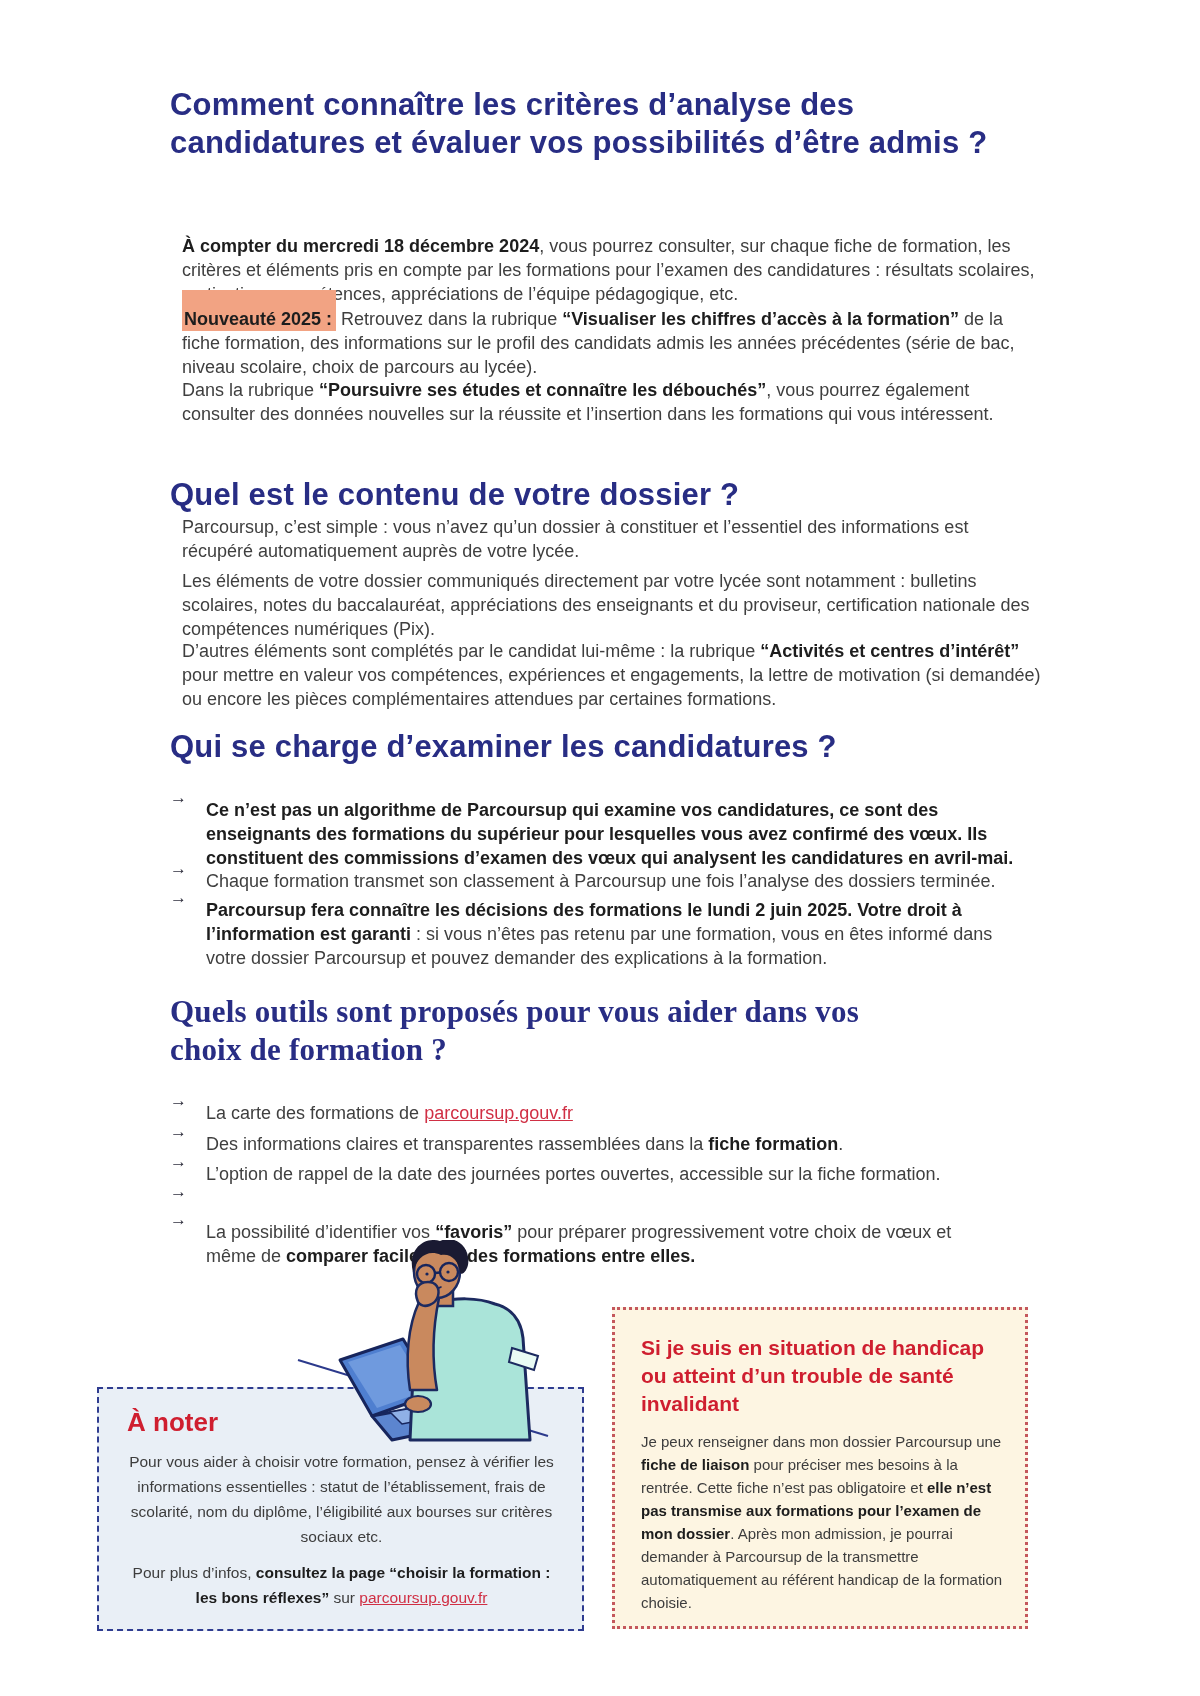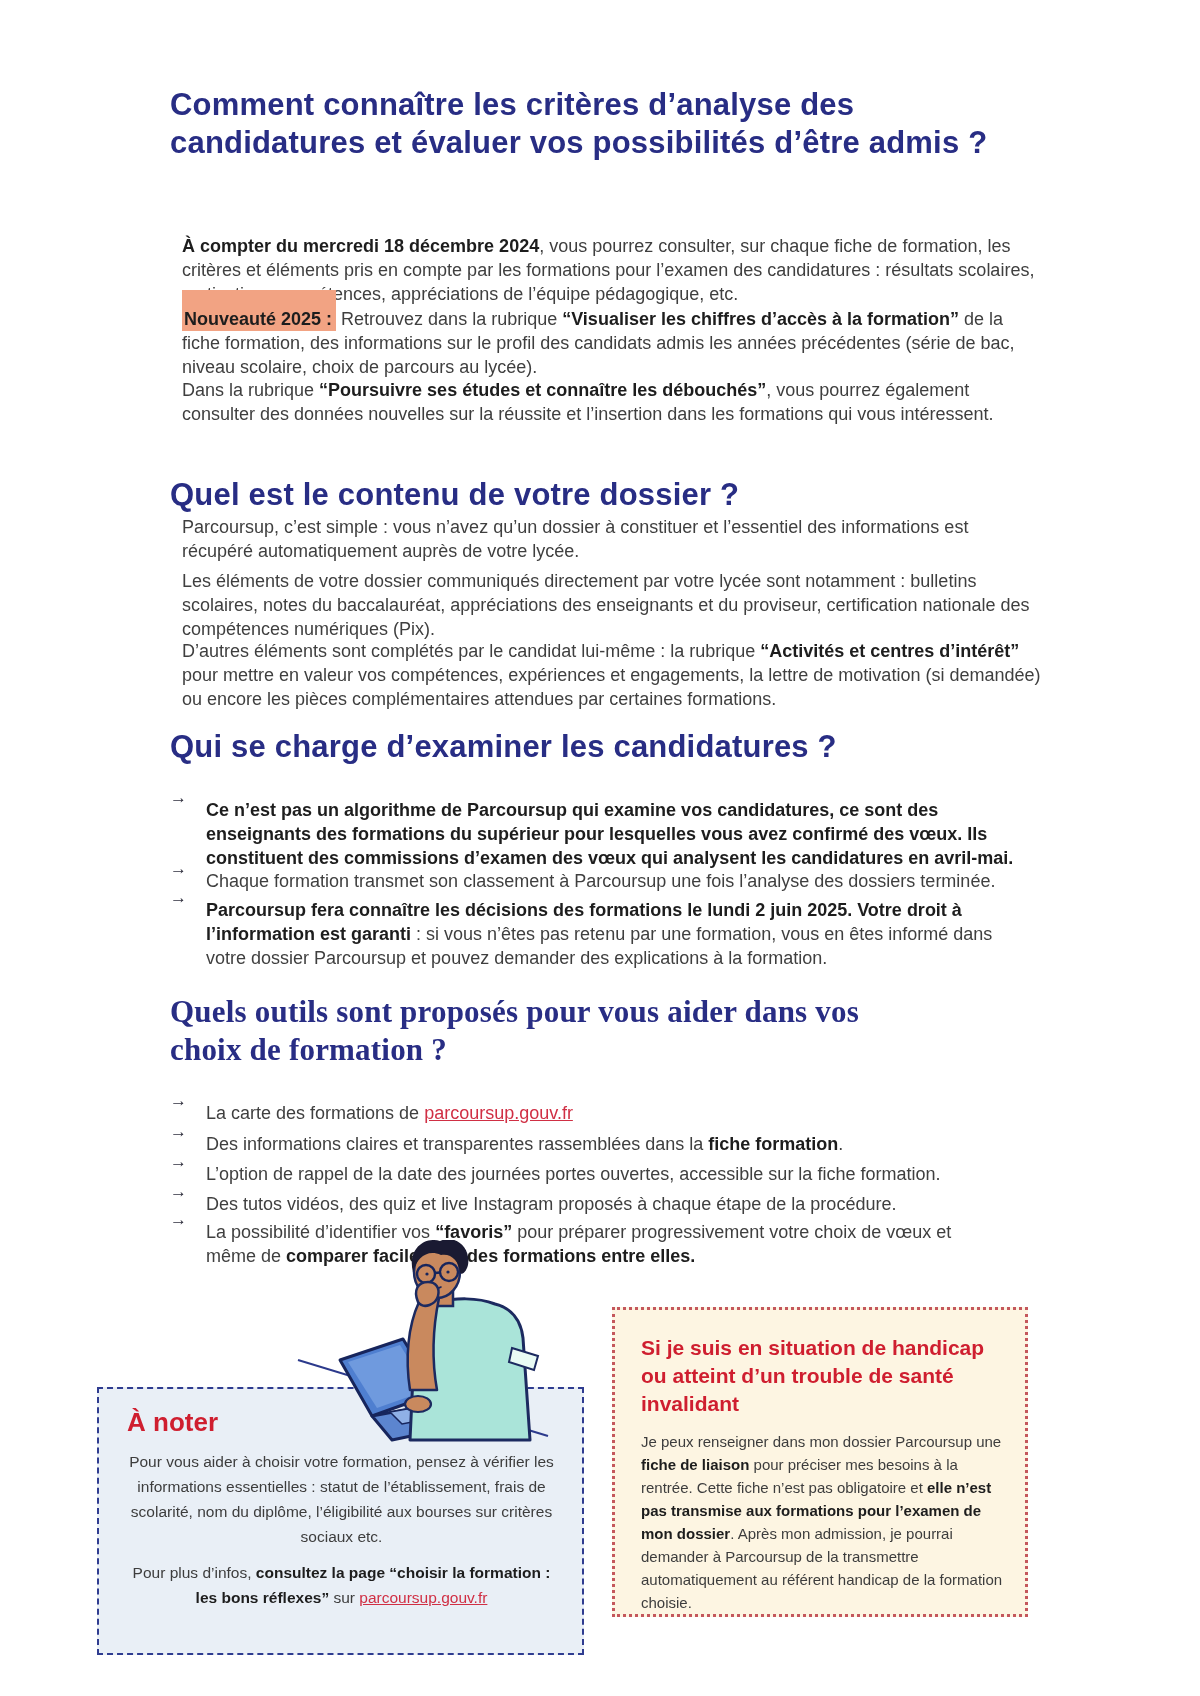--- a/index.html
+++ b/index.html
@@ -14,28 +14,28 @@
   p.body{margin:12px;font-size:18px;line-height:24px;color:var(--body-text,#3f3f3f);}
   .w760{width:768px;}
   .b{font-weight:bold;color:#1d1d1d;}
   .hl{background:var(--highlight-orange,#f2a383);padding:19px 4px 2px 2px;}
   a.link{color:var(--link-red,#d02f44);text-decoration:underline;cursor:pointer;}
   .bullet{display:flex;gap:7px;}
   .bullet .arrow{flex:0 0 auto;font-size:17px;line-height:24px;color:#2e2e3c;}
   .note-box{
     position:absolute;left:97px;top:1387px;width:487px;min-height:208px;box-sizing:border-box;
     background:var(--note-box-bg,#e9eff6);border:2px dashed var(--note-box-border,#2f3c90);
-    padding:16px 26px 32px 28px;z-index:1;
+    padding:16px 26px 8px 28px;z-index:1;
   }
   .note-box h3{margin:2px 0 12px;font-size:26px;line-height:30px;color:var(--accent-red,#cf1e2f);}
   .note-box p{margin:0 0 11px;font-size:15.5px;line-height:25px;color:#3d3d3d;text-align:center;}
   .handicap-box{
     position:absolute;left:612px;top:1307px;width:416px;min-height:292px;box-sizing:border-box;
     background:var(--handicap-box-bg,#fdf5e2);border:3px dotted var(--handicap-box-border,#c4575c);
-    padding:24px 22px 0 26px;
+    padding:24px 22px 12px 26px;
   }
   .handicap-box h3{margin:0 0 12px;font-size:21px;line-height:28px;color:var(--accent-red,#cf1e2f);}
   .handicap-box h3 span{display:block;}
   .handicap-box p{margin:0;font-size:15px;line-height:23px;color:#3d3d3d;}
   .illustration{position:absolute;left:290px;top:1240px;z-index:2;}
 </style>
 </head>
 <body>
 
 <h1 class="abs" style="top:86px">Comment connaître les critères d’analyse des candidatures et évaluer vos possibilités d’être admis ?</h1>
@@ -70,21 +70,20 @@
 <div class="abs bullet" style="top:1120px">
   <span class="arrow">→</span>
   <p class="body"><span>Des informations claires et transparentes rassemblées dans la </span><span class="b">fiche formation</span><span>.</span></p>
 </div>
 <div class="abs bullet" style="top:1150px">
   <span class="arrow">→</span>
   <p class="body"><span>L’option de rappel de la date des journées portes ouvertes, accessible sur la fiche formation.</span></p>
 </div>
 <div class="abs bullet" style="top:1180px">
   <span class="arrow">→</span>
-  <p class="body"><span>Des tutos vidéos, des quiz et live Instagram proposés à chaque étape de la procédure.</span></p>
 </div>
 <div class="abs bullet" style="top:1208px">
   <span class="arrow">→</span>
   <p class="body w760"><span>La possibilité d’identifier vos </span><span class="b">“favoris”</span><span> pour préparer progressivement votre choix de vœux et même de </span><span class="b">comparer facilement des formations entre elles.</span></p>
 </div>
 
 <svg class="illustration" width="260" height="208" viewBox="0 0 260 208">
   <g>
     <line x1="8" y1="120" x2="258" y2="196" stroke="#2c3a8c" stroke-width="2"></line>
   </g>

